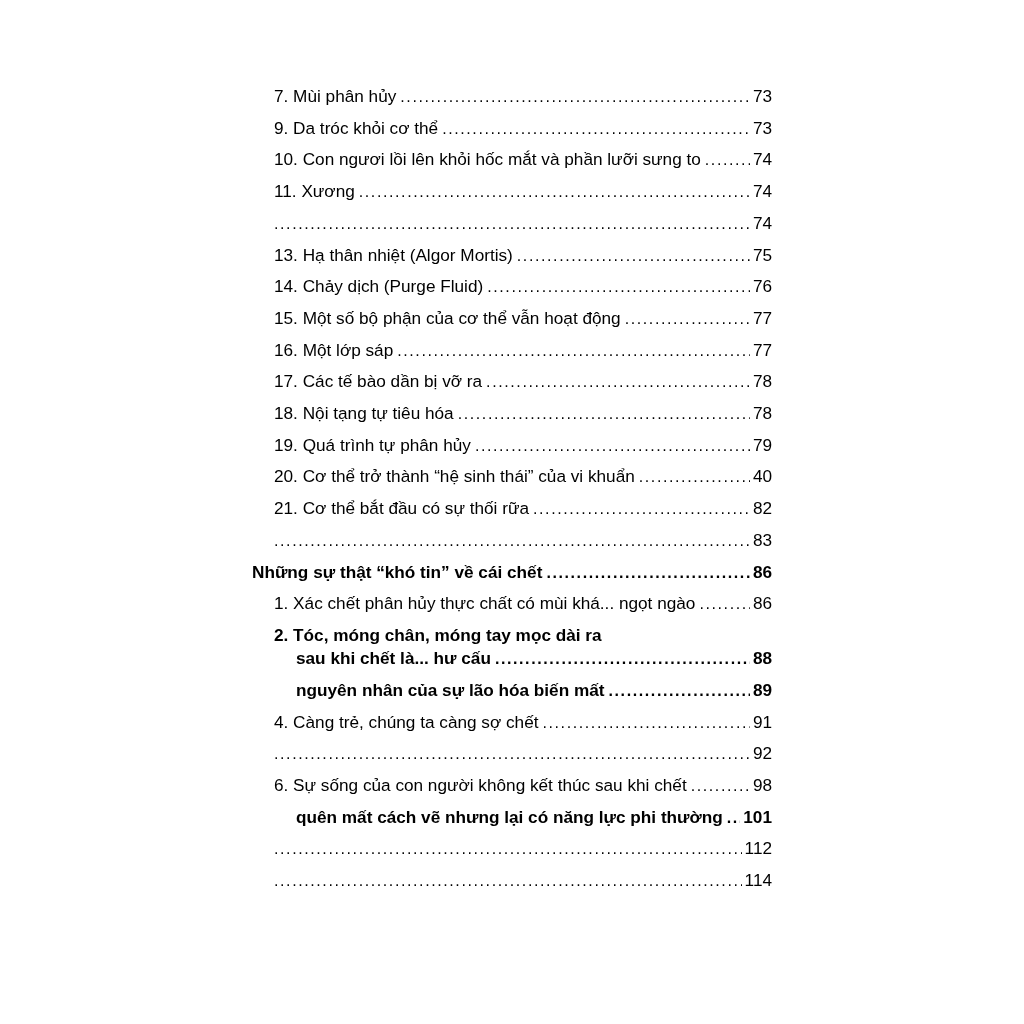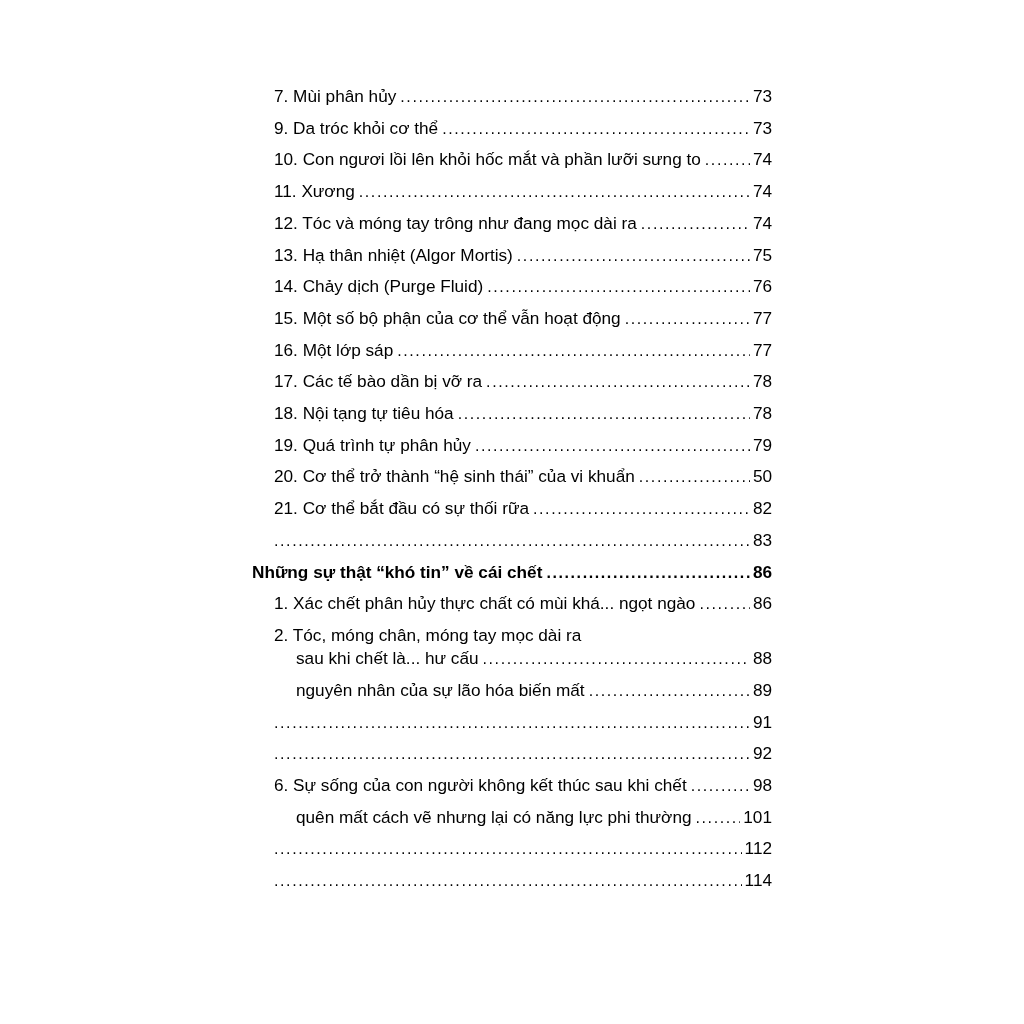--- a/index.html
+++ b/index.html
@@ -58,20 +58,21 @@
   }
   .e-page {
     flex: 0 0 auto;
     padding-left: 3px;
     text-align: right;
   }
   
   .toc-entry.two-line {
     display: block;
     white-space: normal;
+    font-weight: bold;
   }
   .toc-entry.two-line .line1 {
     display: flex;
     align-items: baseline;
   }
   .toc-entry.two-line .line2 {
     display: flex;
     align-items: baseline;
     margin-top: 6px;
     justify-content: center;
@@ -104,21 +105,20 @@
         <span class="e-page">74</span>
       </div>
       <div class="toc-entry">
         <span class="e-indent" style="width: 22px;"></span>
         <span class="e-title">11. Xương</span>
         <span class="e-dots">....................................................................................................</span>
         <span class="e-page">74</span>
       </div>
       <div class="toc-entry">
         <span class="e-indent" style="width: 22px;"></span>
-        <span class="e-title">12. Tóc và móng tay trông như đang mọc dài ra</span>
         <span class="e-dots">....................................................................................................</span>
         <span class="e-page">74</span>
       </div>
       <div class="toc-entry">
         <span class="e-indent" style="width: 22px;"></span>
         <span class="e-title">13. Hạ thân nhiệt (Algor Mortis)</span>
         <span class="e-dots">....................................................................................................</span>
         <span class="e-page">75</span>
       </div>
       <div class="toc-entry">
@@ -154,21 +154,21 @@
       <div class="toc-entry">
         <span class="e-indent" style="width: 22px;"></span>
         <span class="e-title">19. Quá trình tự phân hủy</span>
         <span class="e-dots">....................................................................................................</span>
         <span class="e-page">79</span>
       </div>
       <div class="toc-entry">
         <span class="e-indent" style="width: 22px;"></span>
         <span class="e-title">20. Cơ thể trở thành “hệ sinh thái” của vi khuẩn</span>
         <span class="e-dots">....................................................................................................</span>
-        <span class="e-page">50</span>
+        <span class="e-page">40</span>
       </div>
       <div class="toc-entry">
         <span class="e-indent" style="width: 22px;"></span>
         <span class="e-title">21. Cơ thể bắt đầu có sự thối rữa</span>
         <span class="e-dots">....................................................................................................</span>
         <span class="e-page">82</span>
       </div>
       <div class="toc-entry">
         <span class="e-indent" style="width: 22px;"></span>
         <span class="e-dots">....................................................................................................</span>
@@ -201,20 +201,21 @@
       <div class="toc-entry two-line">
         <div class="line2">
           <span class="e-indent" style="width: 44px;"></span>
           <span class="e-title">nguyên nhân của sự lão hóa biến mất</span>
           <span class="e-dots">....................................................................................................</span>
           <span class="e-page">89</span>
         </div>
       </div>
       <div class="toc-entry">
         <span class="e-indent" style="width: 22px;"></span>
+        <span class="e-title">4. Càng trẻ, chúng ta càng sợ chết</span>
         <span class="e-dots">....................................................................................................</span>
         <span class="e-page">91</span>
       </div>
       <div class="toc-entry">
         <span class="e-indent" style="width: 22px;"></span>
         <span class="e-dots">....................................................................................................</span>
         <span class="e-page">92</span>
       </div>
       <div class="toc-entry">
         <span class="e-indent" style="width: 22px;"></span>

